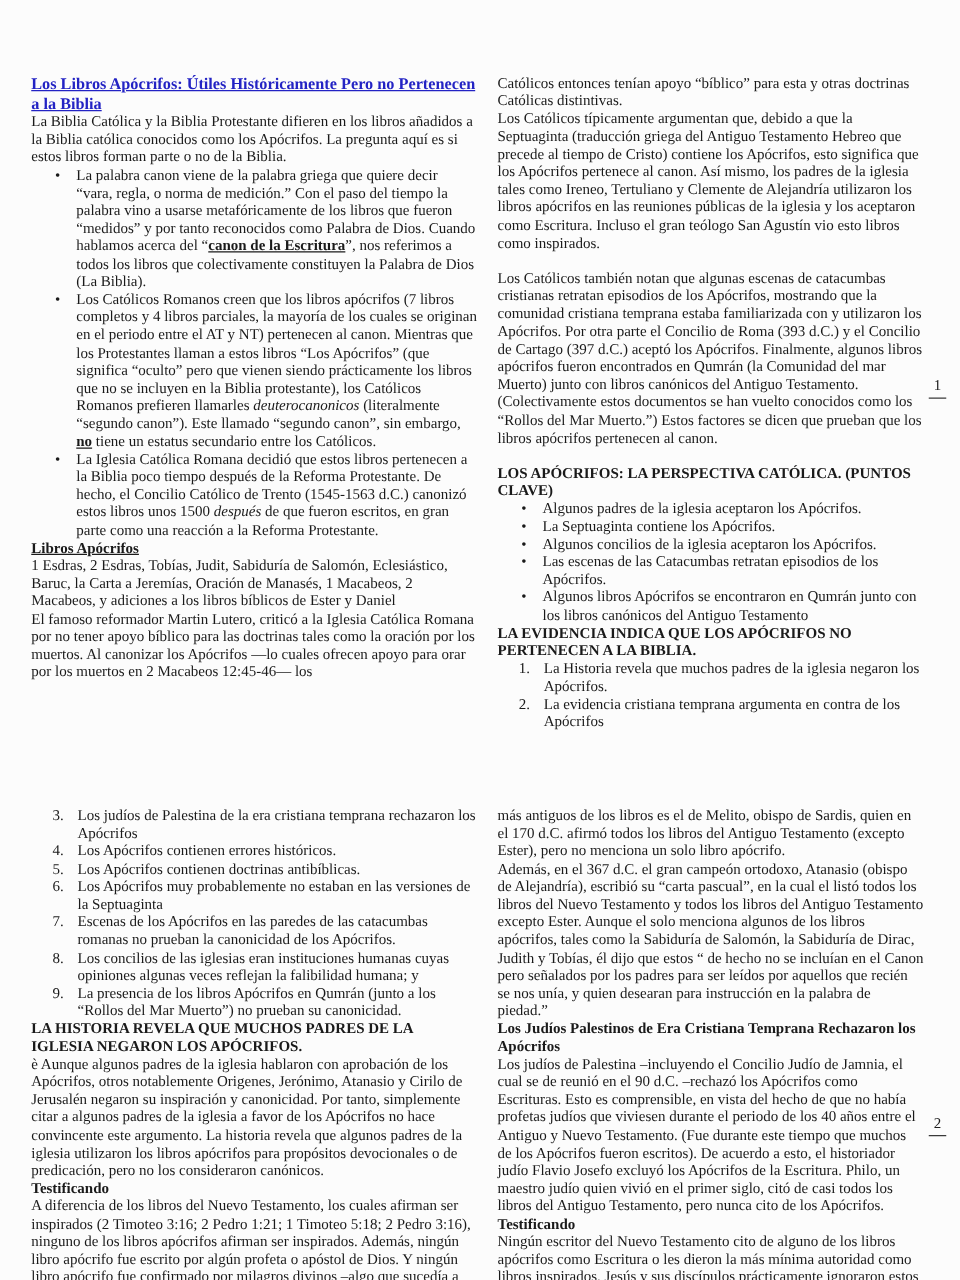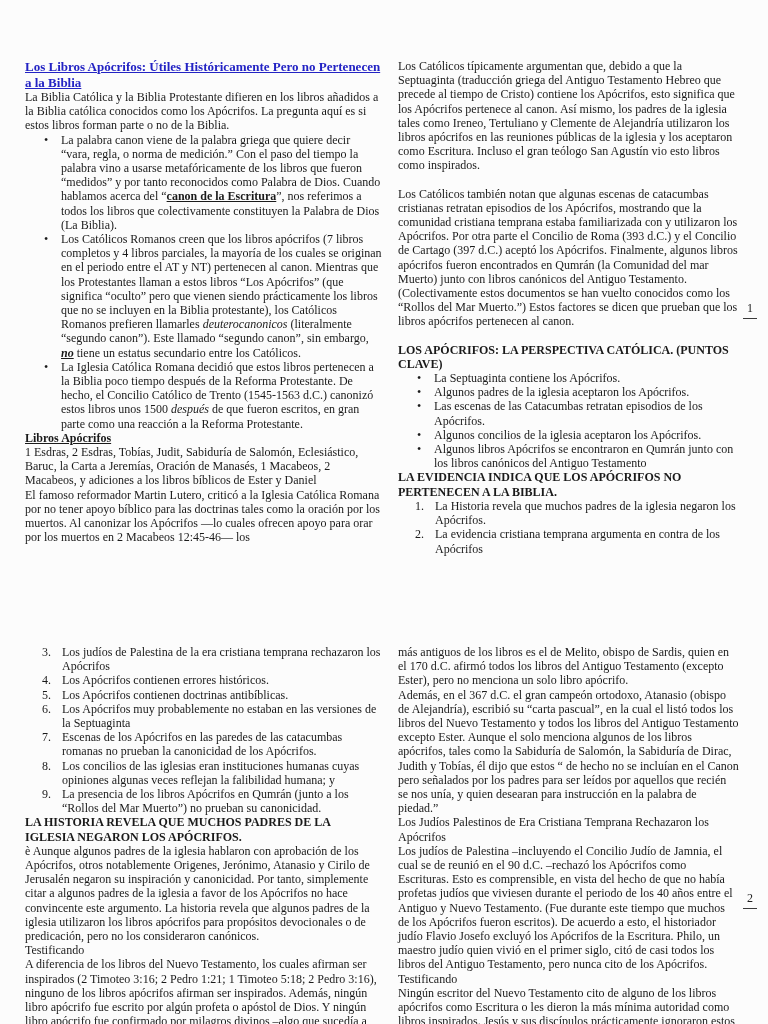--- a/index.html
+++ b/index.html
@@ -28,24 +28,24 @@
   a.link-title {
     display:block;
     color:var(--link,#2323c4);
     font-weight:bold;
     text-decoration:underline;
     font-size:13px;
     line-height:15.5px;
     cursor:pointer;
   }
   .doc-title { font-weight:bold; font-size:13px; line-height:15.5px; }
-  .b  { font-weight:normal; }
+  .b  { font-weight:bold; }
   .bu { font-weight:bold; text-decoration:underline; }
   .it { font-style:italic; }
-  .biu{ font-weight:bold; font-style:italic; text-decoration:underline;text-align:center; }
+  .biu{ font-weight:bold; text-decoration:underline;text-align:center; }
   .h-caps { font-weight:bold; }
   .sp { margin-top:14px; }
   ul.bullets { list-style:none; }
   ul.bullets > li { position:relative; padding-left:36px; }
   ul.bullets > li::before { content:"\2022"; position:absolute; left:19px; }
   .num-row { display:flex; padding-left:17px; }
   .num-row .n { flex:none; width:18px; }
   .num-row .t { flex:1; padding-left:2px; }
   .pagenum {
     position:absolute;
@@ -68,28 +68,29 @@
       <li><span>La palabra canon viene de la palabra griega que quiere decir “vara, regla, o norma de medición.” Con el paso del tiempo la palabra vino a usarse metafóricamente de los libros que fueron “medidos” y por tanto reconocidos como Palabra de Dios. Cuando hablamos acerca del “</span><span class="bu">canon de la Escritura</span><span>”, nos referimos a todos los libros que colectivamente constituyen la Palabra de Dios (La Biblia).</span></li>
       <li><span>Los Católicos Romanos creen que los libros apócrifos (7 libros completos y 4 libros parciales, la mayoría de los cuales se originan en el periodo entre el AT y NT) pertenecen al canon. Mientras que los Protestantes llaman a estos libros “Los Apócrifos” (que significa “oculto” pero que vienen siendo prácticamente los libros que no se incluyen en la Biblia protestante), los Católicos Romanos prefieren llamarles </span><span class="it">deuterocanonicos</span><span> (literalmente “segundo canon”). Este llamado “segundo canon”, sin embargo, </span><span class="biu">no</span><span> tiene un estatus secundario entre los Católicos.</span></li>
       <li><span>La Iglesia Católica Romana decidió que estos libros pertenecen a la Biblia poco tiempo después de la Reforma Protestante. De hecho, el Concilio Católico de Trento (1545-1563 d.C.) canonizó estos libros unos 1500 </span><span class="it">después</span><span> de que fueron escritos, en gran parte como una reacción a la Reforma Protestante.</span></li>
     </ul>
     <div class="bu">Libros Apócrifos</div>
     <p>1 Esdras, 2 Esdras, Tobías, Judit, Sabiduría de Salomón, Eclesiástico, Baruc, la Carta a Jeremías, Oración de Manasés, 1 Macabeos, 2 Macabeos, y adiciones a los libros bíblicos de Ester y Daniel</p>
     <p>El famoso reformador Martin Lutero, criticó a la Iglesia Católica Romana por no tener apoyo bíblico para las doctrinas tales como la oración por los muertos. Al canonizar los Apócrifos —lo cuales ofrecen apoyo para orar por los muertos en 2 Macabeos 12:45-46— los</p>
   </div>
 
   <div class="col">
+    <p>Católicos entonces tenían apoyo “bíblico” para esta y otras doctrinas Católicas distintivas.</p>
     <p>Los Católicos típicamente argumentan que, debido a que la Septuaginta (traducción griega del Antiguo Testamento Hebreo que precede al tiempo de Cristo) contiene los Apócrifos, esto significa que los Apócrifos pertenece al canon. Así mismo, los padres de la iglesia tales como Ireneo, Tertuliano y Clemente de Alejandría utilizaron los libros apócrifos en las reuniones públicas de la iglesia y los aceptaron como Escritura. Incluso el gran teólogo San Agustín vio esto libros como inspirados.</p>
     <p class="sp">Los Católicos también notan que algunas escenas de catacumbas cristianas retratan episodios de los Apócrifos, mostrando que la comunidad cristiana temprana estaba familiarizada con y utilizaron los Apócrifos. Por otra parte el Concilio de Roma (393 d.C.) y el Concilio de Cartago (397 d.C.) aceptó los Apócrifos. Finalmente, algunos libros apócrifos fueron encontrados en Qumrán (la Comunidad del mar Muerto) junto con libros canónicos del Antiguo Testamento. (Colectivamente estos documentos se han vuelto conocidos como los “Rollos del Mar Muerto.”) Estos factores se dicen que prueban que los libros apócrifos pertenecen al canon.</p>
     <div class="h-caps sp">LOS APÓCRIFOS: LA PERSPECTIVA CATÓLICA. (PUNTOS CLAVE)</div>
     <ul class="bullets">
+      <li>Algunos padres de la iglesia aceptaron los Apócrifos.</li>
       <li>La Septuaginta contiene los Apócrifos.</li>
-      <li>Algunos padres de la iglesia aceptaron los Apócrifos.</li>
+      <li>Algunos concilios de la iglesia aceptaron los Apócrifos.</li>
       <li>Las escenas de las Catacumbas retratan episodios de los Apócrifos.</li>
-      <li>Algunos concilios de la iglesia aceptaron los Apócrifos.</li>
       <li>Algunos libros Apócrifos se encontraron en Qumrán junto con los libros canónicos del Antiguo Testamento</li>
     </ul>
     <div class="h-caps">LA EVIDENCIA INDICA QUE LOS APÓCRIFOS NO PERTENECEN A LA BIBLIA.</div>
     <div class="num-row">
       <span class="n">1.</span>
       <span class="t">La Historia revela que muchos padres de la iglesia negaron los Apócrifos.</span>
     </div>
     <div class="num-row">
       <span class="n">2.</span>
       <span class="t">La evidencia cristiana temprana argumenta en contra de los Apócrifos</span>

